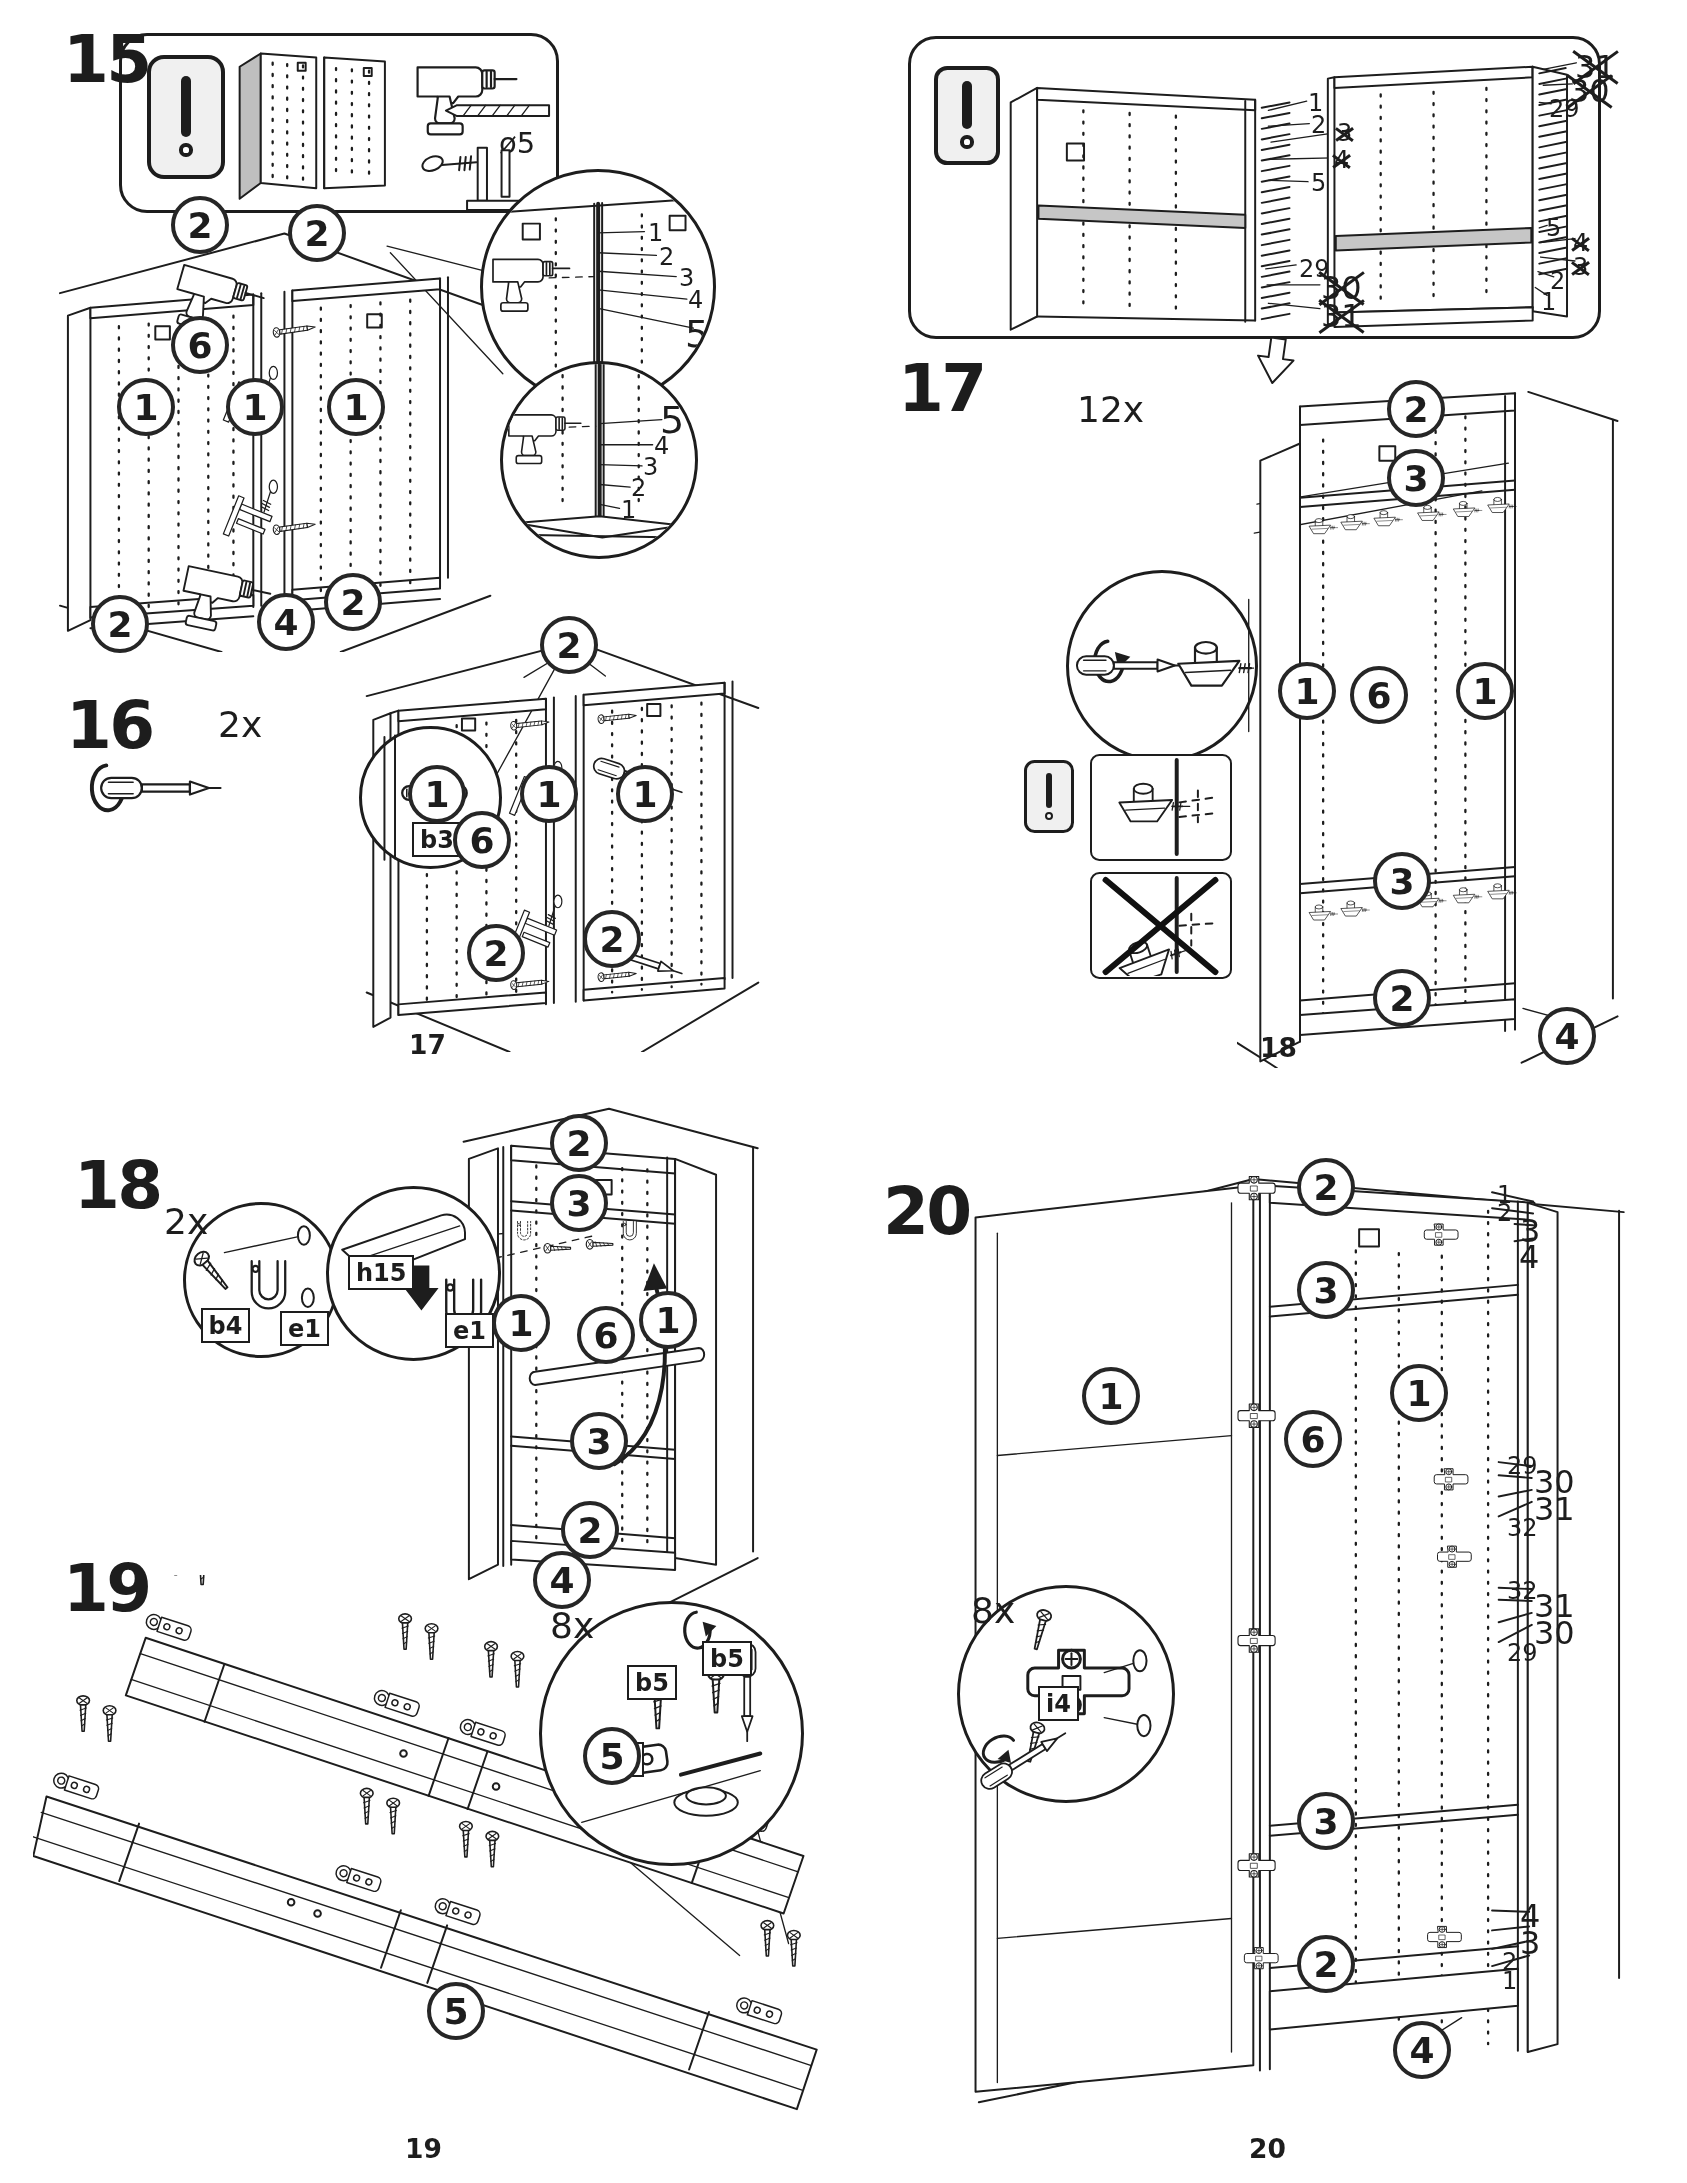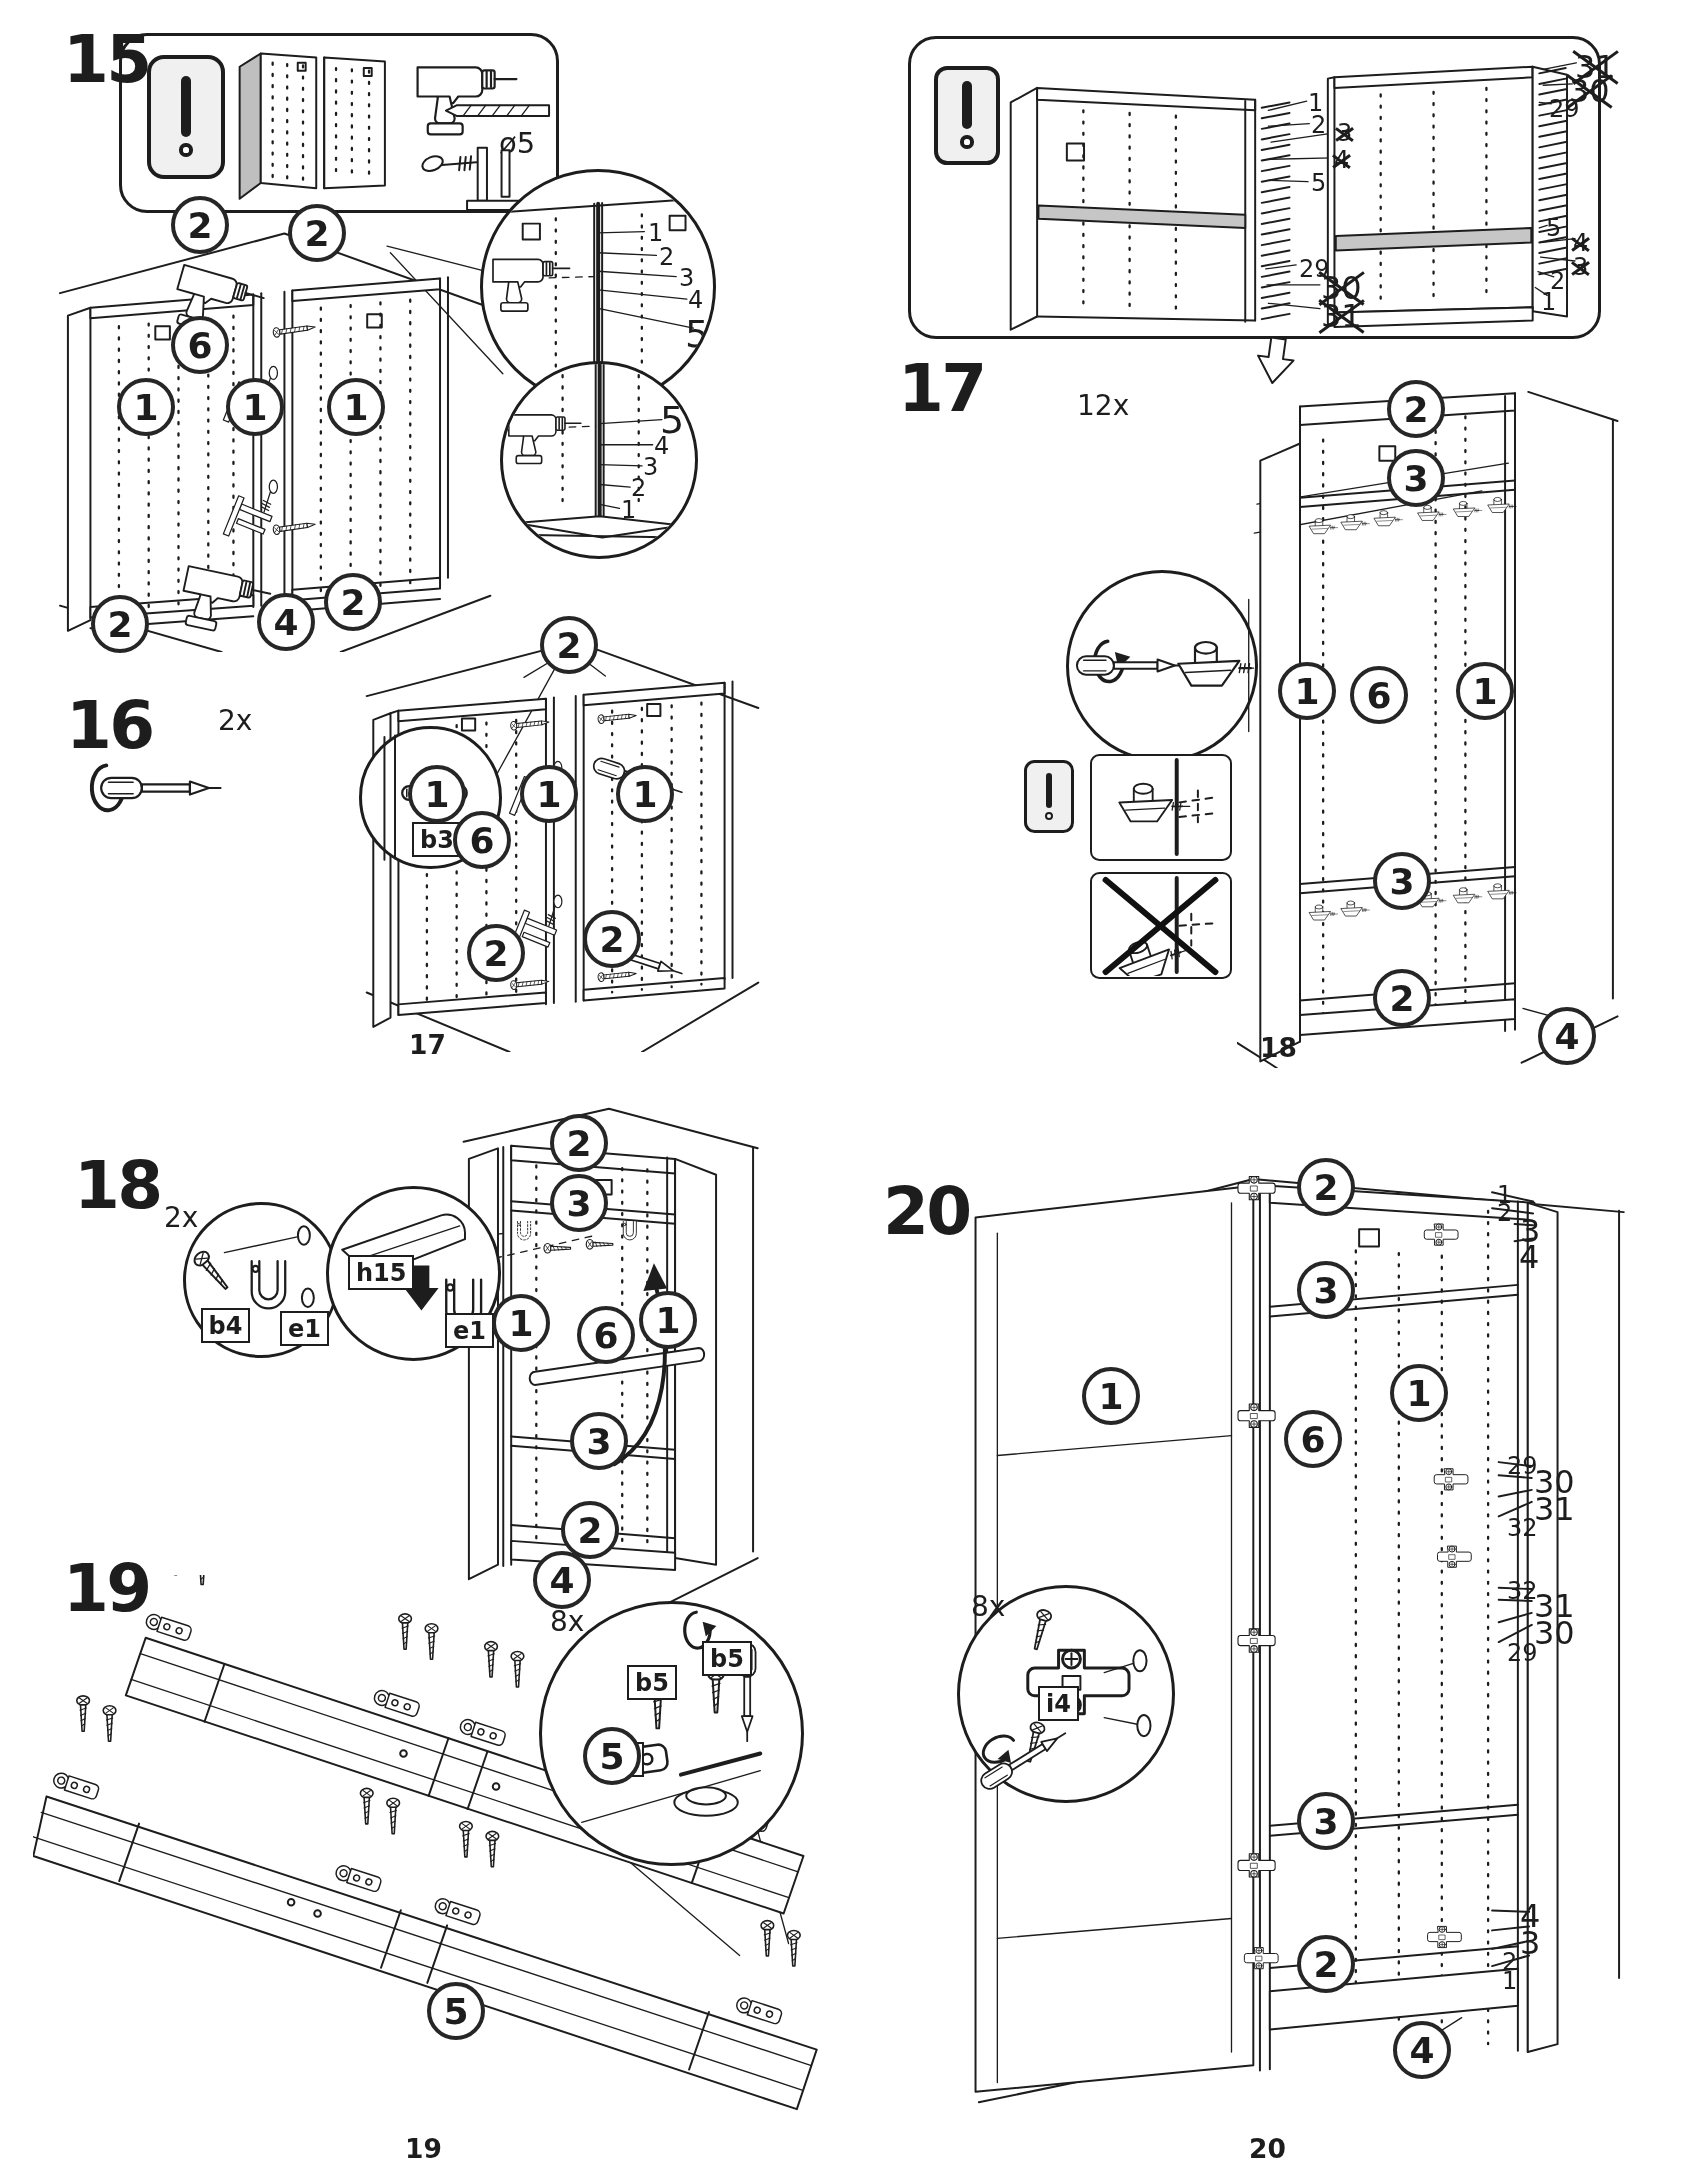--- a/index.html
+++ b/index.html
@@ -11,21 +11,21 @@
   svg .ln, svg line, svg path, svg polygon, svg polyline, svg rect, svg circle, svg ellipse{
     stroke:#1d1d1d;stroke-width:3;fill:none;stroke-linecap:round;stroke-linejoin:round;
   }
   svg .fw{fill:#ffffff;} svg .fg{fill:#c6c6c6;} svg .fp{fill:#bfbfbf;} svg .fi{fill:#1d1d1d;stroke:none;}
   svg .dots{stroke-dasharray:3 14;stroke-width:3.5;}
   svg .dash{stroke-dasharray:10 10;}
   svg .thin{stroke-width:2;}
   svg .thick{stroke-width:6;}
   .abs{position:absolute;}
   .stepnum{font-size:66px;font-weight:bold;letter-spacing:-2.6px;line-height:1;}
-  .count{font-size:28px;font-weight:400;line-height:1;}
+  .count{font-size:36px;font-weight:400;line-height:1;}
   .badge{
     position:absolute;width:58px;height:58px;border:4px solid #262626;border-radius:50%;
     background:#fff;display:flex;align-items:center;justify-content:center;
     font-size:36px;font-weight:bold;z-index:5;
   }
   .zoomc{position:absolute;border:3.3px solid #1d1d1d;border-radius:50%;background:#fff;z-index:3;}
   .zoomc>svg{position:absolute;left:0;top:0;}
   .plab{
     position:absolute;border:2.6px solid #1d1d1d;background:#fff;font-weight:bold;
     font-size:24px;padding:0.7px 6px;line-height:1.25;z-index:6;white-space:nowrap;

